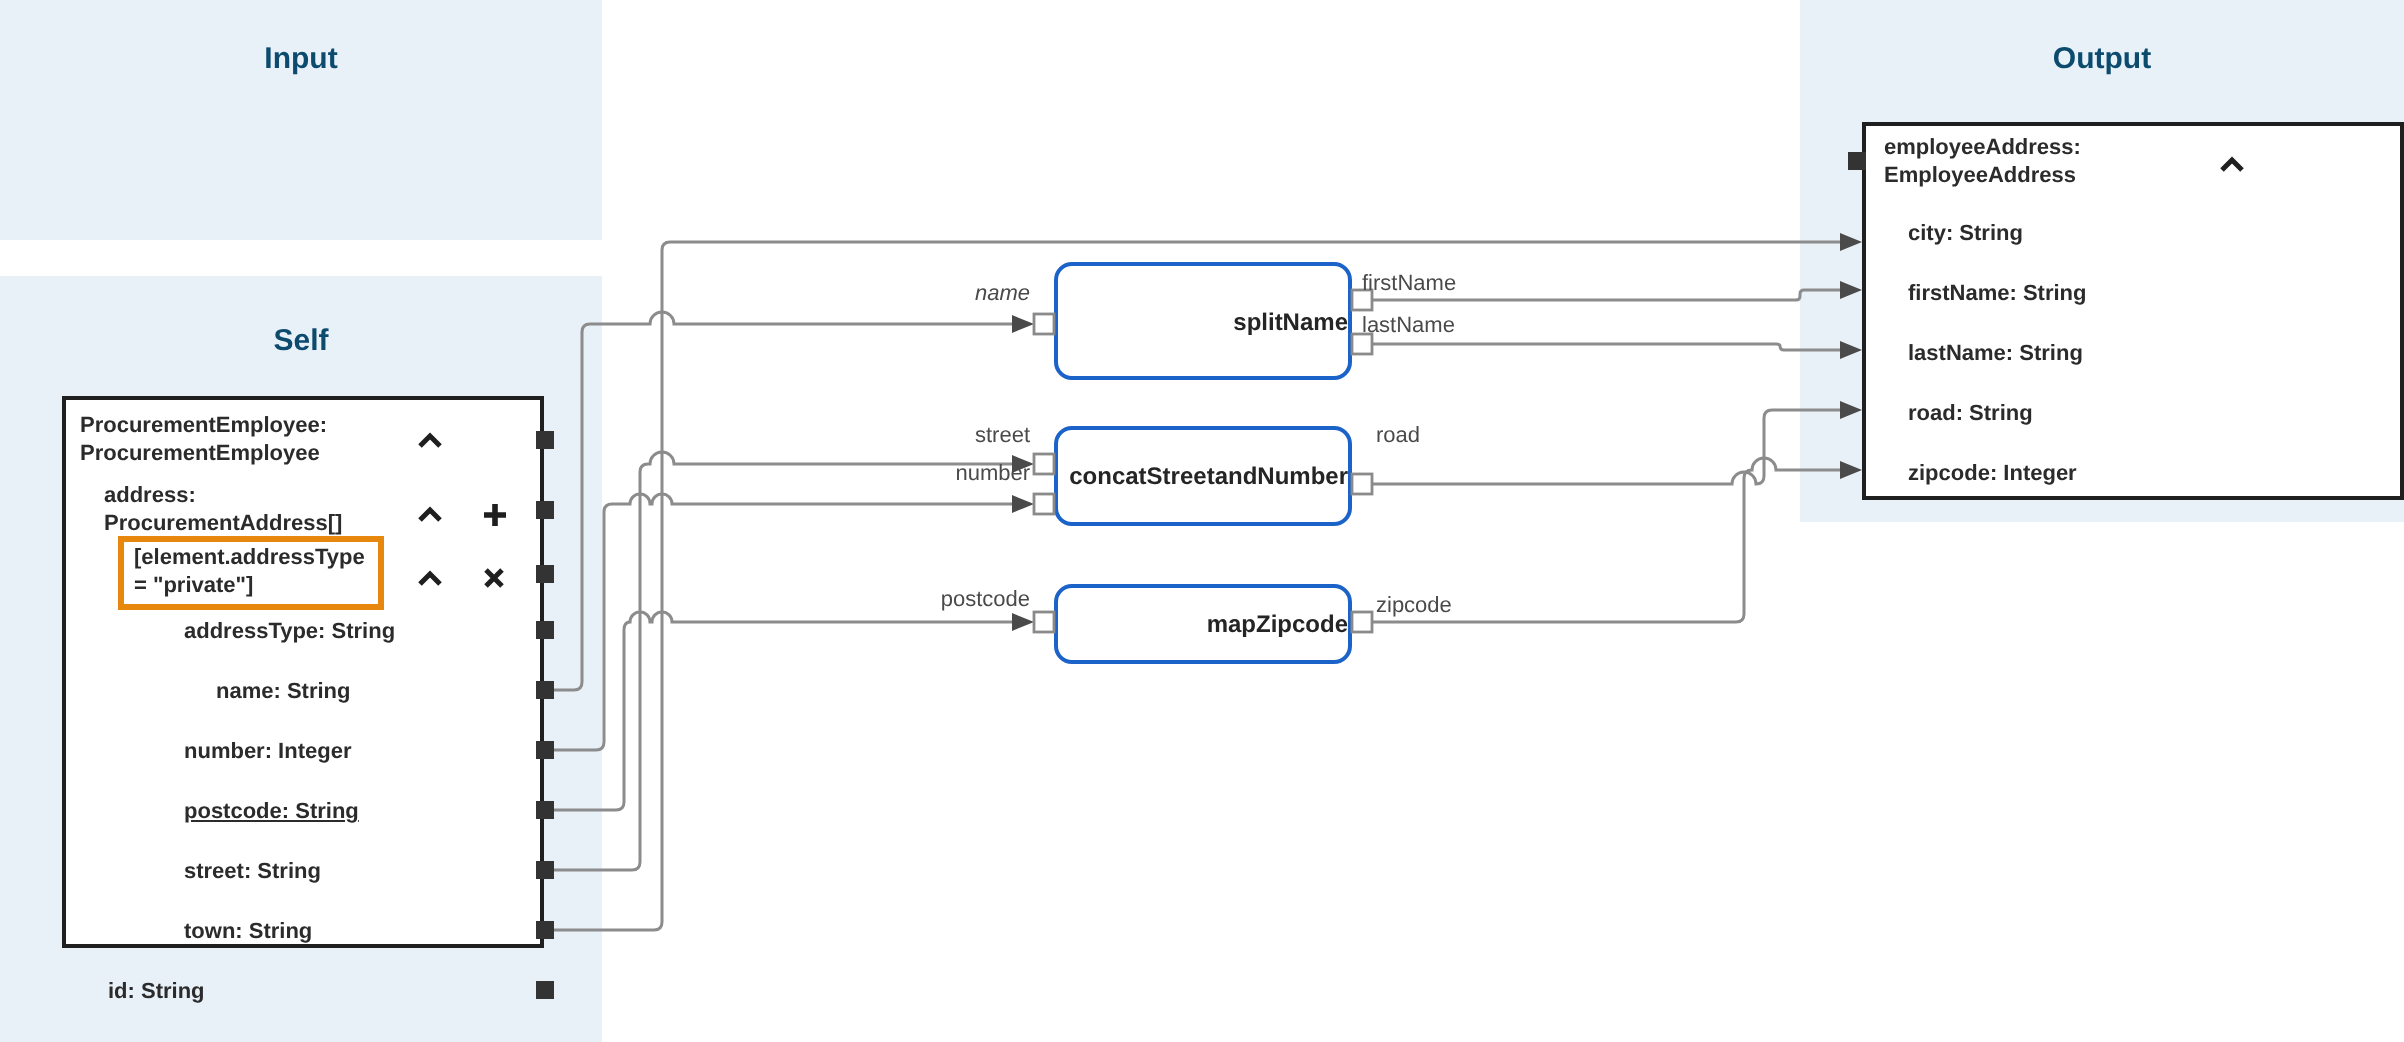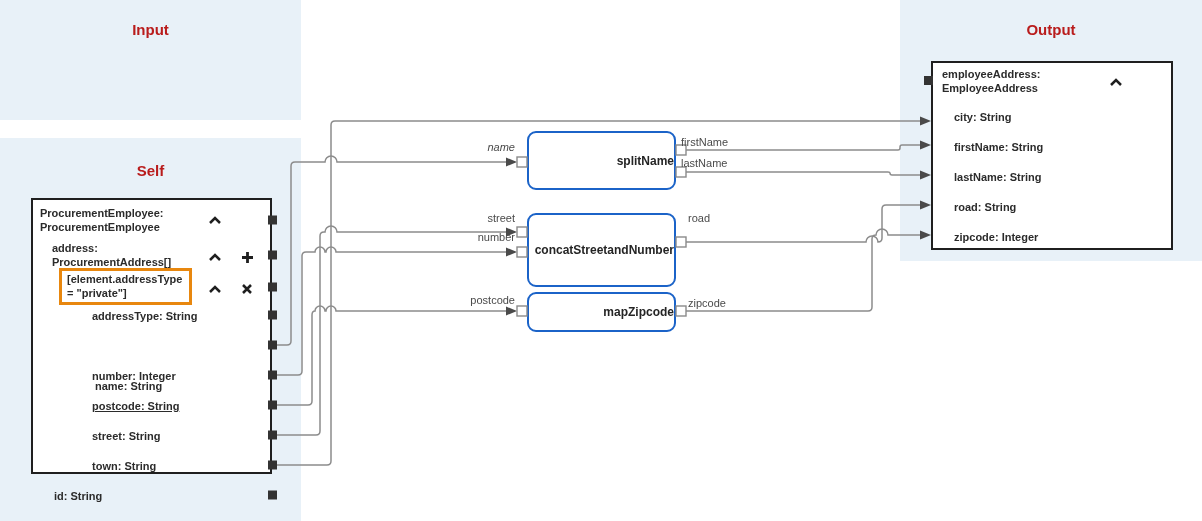--- a/index.html
+++ b/index.html
@@ -1,19 +1,19 @@
 <!DOCTYPE html>
 <html><head>
 <meta charset="utf-8">
 <style>
   html,body{margin:0;padding:0;background:#ffffff;font-family:"Liberation Sans",sans-serif;}
   #stage{position:relative;width:1202px;height:521px;background:#ffffff;overflow:hidden;}
 
   .panel{position:absolute;background:#e8f1f8;}
-  .panel-title{font-size:15px;font-weight:bold;color:#b91c1c;text-align:center;}
+  .panel-title{font-size:15px;font-weight:bold;color:#0c4a6e;text-align:center;}
 
   .node-box{position:absolute;background:#ffffff;border:2.5px solid #1f1f1f;box-sizing:border-box;}
 
   .tree-item{position:absolute;font-size:11px;font-weight:bold;color:#2b2b2b;line-height:13.5px;white-space:nowrap;}
 
   .filter-box{position:absolute;border:3.5px solid #e8870e;box-sizing:border-box;padding:2px 5px;}
   .filter-box .tree-text{font-size:11px;font-weight:bold;color:#2b2b2b;line-height:13.5px;white-space:nowrap;}
 
   .icon-btn{position:absolute;width:16px;height:14px;display:flex;align-items:center;justify-content:center;cursor:pointer;}
 
@@ -77,49 +77,49 @@
           <polyline points="2,7 7,2 12,7" stroke="#1f1f1f" stroke-width="2.5" fill="none"></polyline>
         </svg>
     </div>
     <div class="icon-btn" style="left:206px;top:82px;">
       <svg width="12" height="12" viewBox="0 0 12 12">
           <path d="M2 2 L10 10 M10 2 L2 10" stroke="#1f1f1f" stroke-width="2.5"></path>
         </svg>
     </div>
 
     <div class="tree-item" style="left:59px;top:110px;">addressType: String</div>
-    <div class="tree-item" style="left:62px;top:140px;margin-top:40px;">name: String</div>
+    <div class="tree-item" style="left:75px;top:140px;">name: String</div>
     <div class="tree-item" style="left:59px;top:170px;">number: Integer</div>
     <div class="tree-item" style="left:59px;top:200px;text-decoration:underline;">postcode: String</div>
     <div class="tree-item" style="left:59px;top:230px;">street: String</div>
     <div class="tree-item" style="left:59px;top:260px;">town: String</div>
     <div class="tree-item" style="left:21px;top:290px;">id: String</div>
   </div>
 
-  <div class="node-box lvl2" style="left:931px;top:61px;width:242px;height:189px;">
+  <div class="node-box lvl2" style="left:931px;top:61px;width:271px;height:189px;">
     <div class="tree-item" style="left:9px;top:5px;">
       <div>employeeAddress:</div>
       <div>EmployeeAddress</div>
     </div>
     <div class="icon-btn" style="left:175px;top:12px;">
       <svg width="14" height="9" viewBox="0 0 14 9">
           <polyline points="2,7 7,2 12,7" stroke="#1f1f1f" stroke-width="2.5" fill="none"></polyline>
         </svg>
     </div>
     <div class="tree-item" style="left:21px;top:48px;">city: String</div>
     <div class="tree-item" style="left:21px;top:78px;">firstName: String</div>
     <div class="tree-item" style="left:21px;top:108px;">lastName: String</div>
     <div class="tree-item" style="left:21px;top:138px;">road: String</div>
     <div class="tree-item" style="left:21px;top:168px;">zipcode: Integer</div>
   </div>
 
   <div class="fn-box lvl3" style="left:527px;top:131px;width:149px;height:59px;">
     <span class="fn-label">splitName</span>
   </div>
-  <div class="fn-box lvl3" style="left:527px;top:213px;width:149px;height:74px;">
+  <div class="fn-box lvl3" style="left:527px;top:213px;width:149px;height:50px;">
     <span class="fn-label">concatStreetandNumber</span>
   </div>
   <div class="fn-box lvl3" style="left:527px;top:292px;width:149px;height:40px;">
     <span class="fn-label">mapZipcode</span>
   </div>
 
   <svg id="wires" width="1202" height="521">
     <g stroke="#8c8c8c" stroke-width="1.5" fill="none">
       <path d="M272 465 H327 Q331 465 331 461 V125 Q331 121 335 121 H920"></path>
       <path d="M272 345 H287 Q291 345 291 341 V166 Q291 162 295 162 H325 A6 6 0 0 1 337 162 H506"></path>

